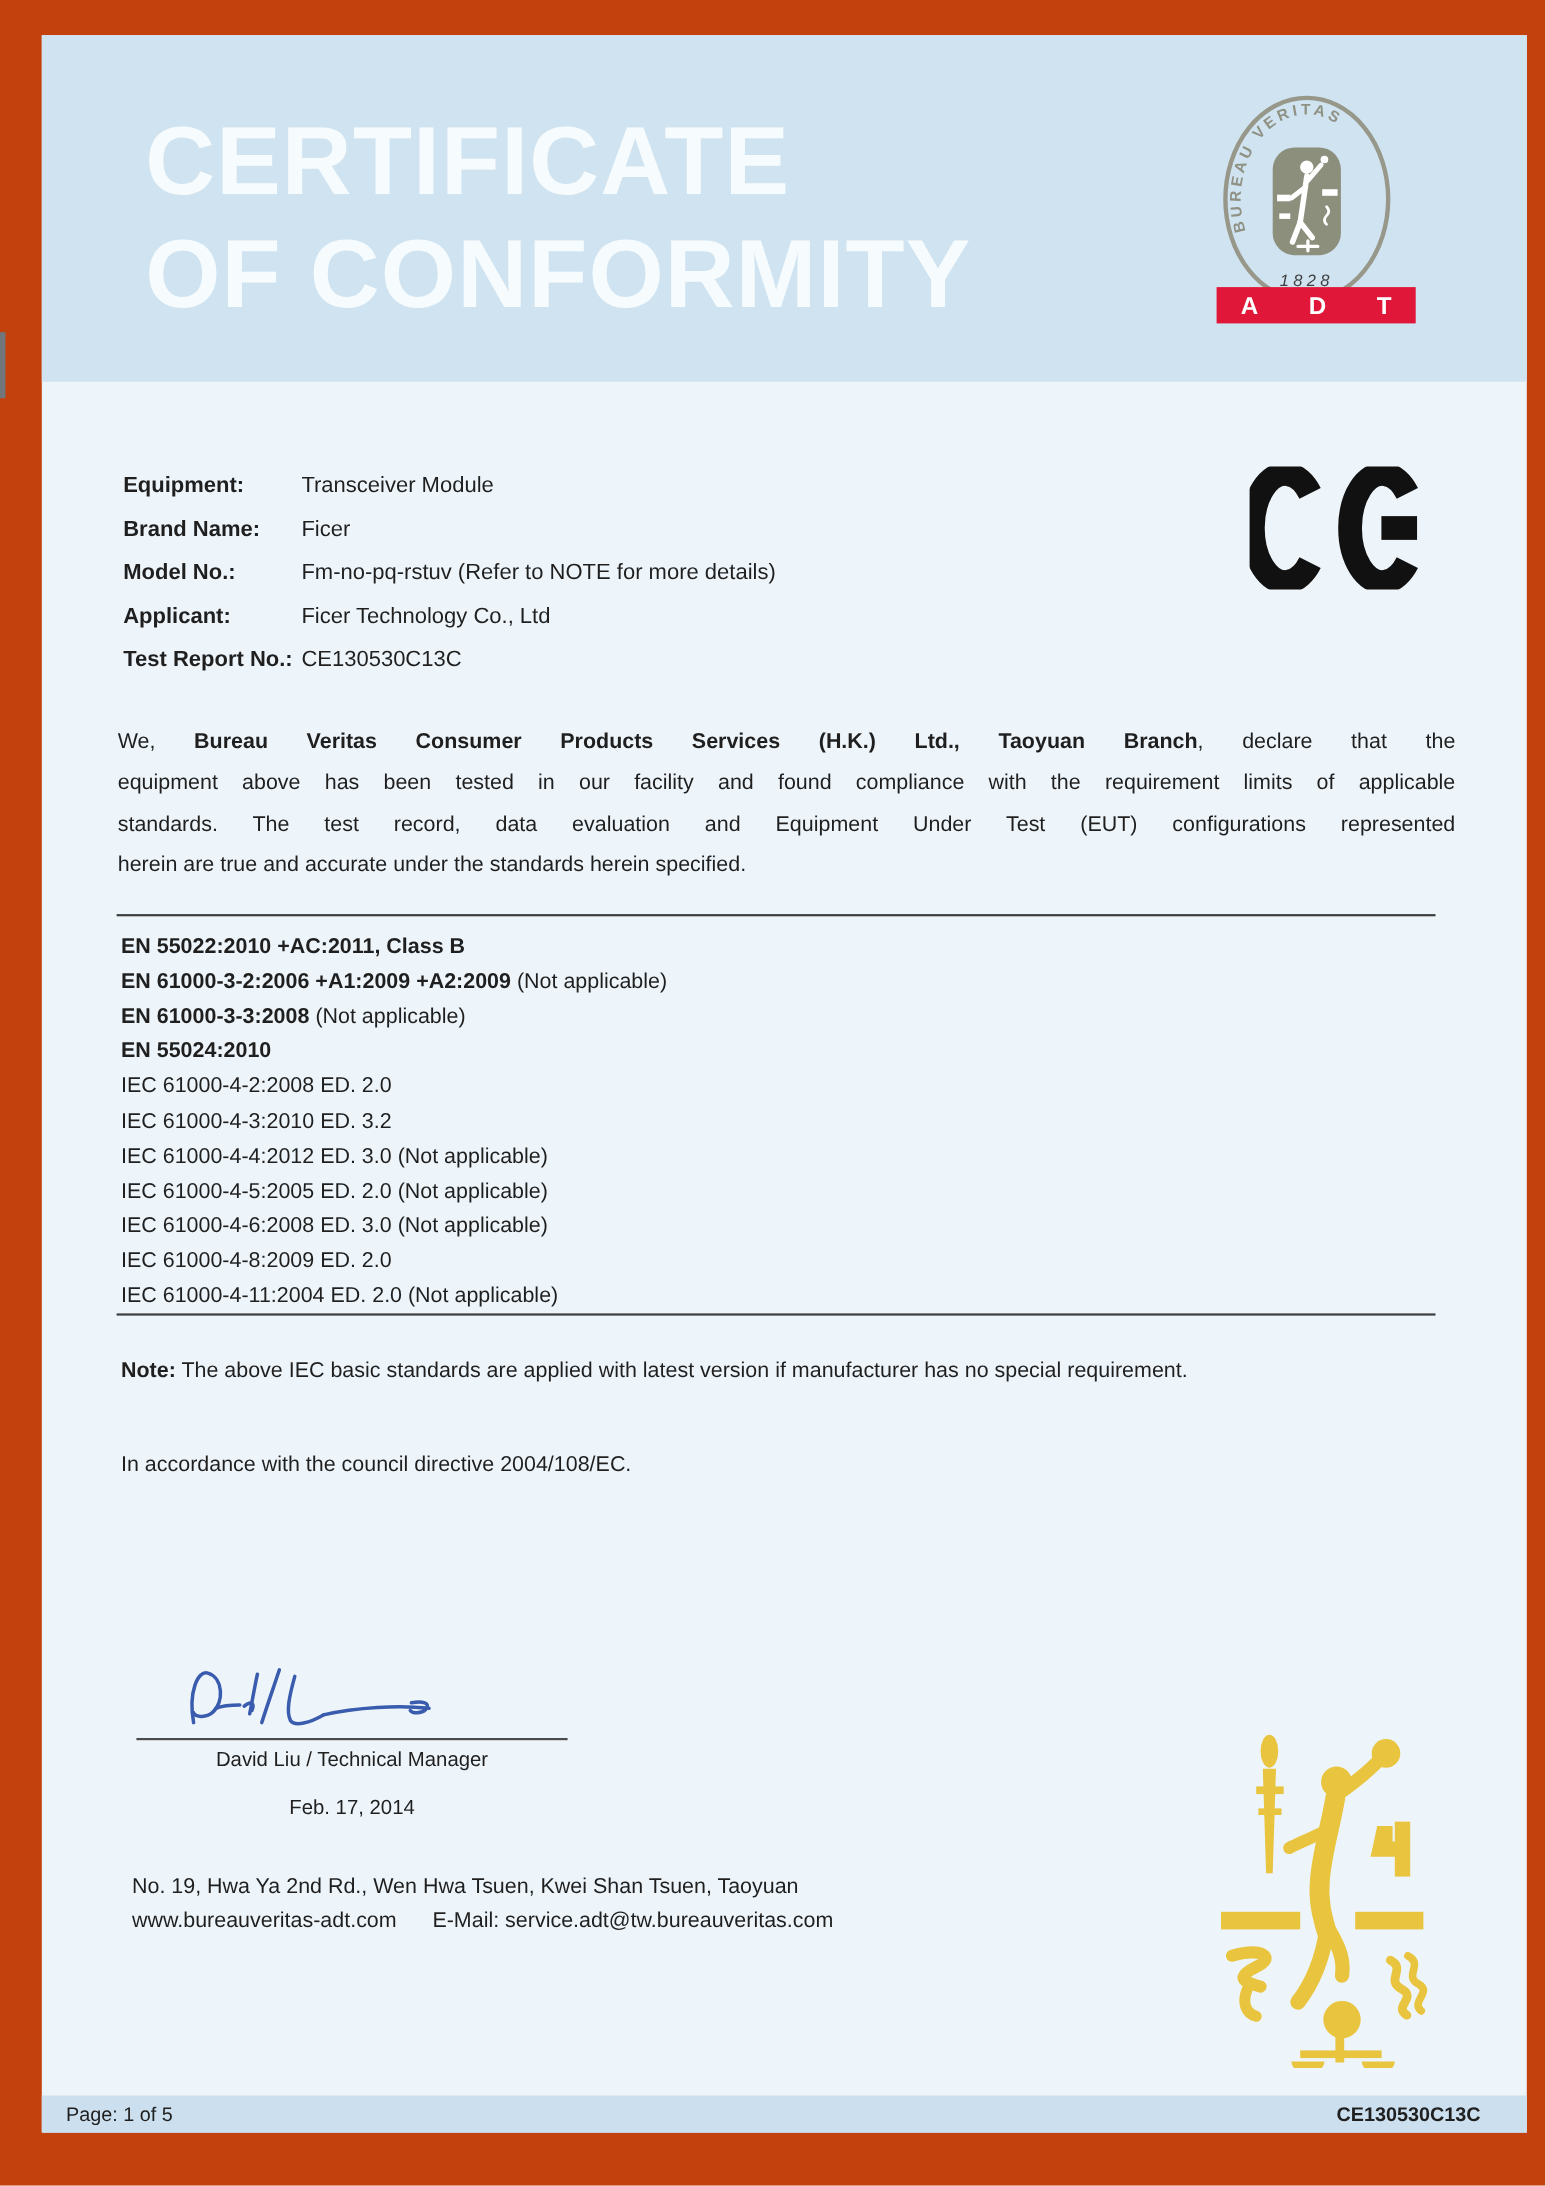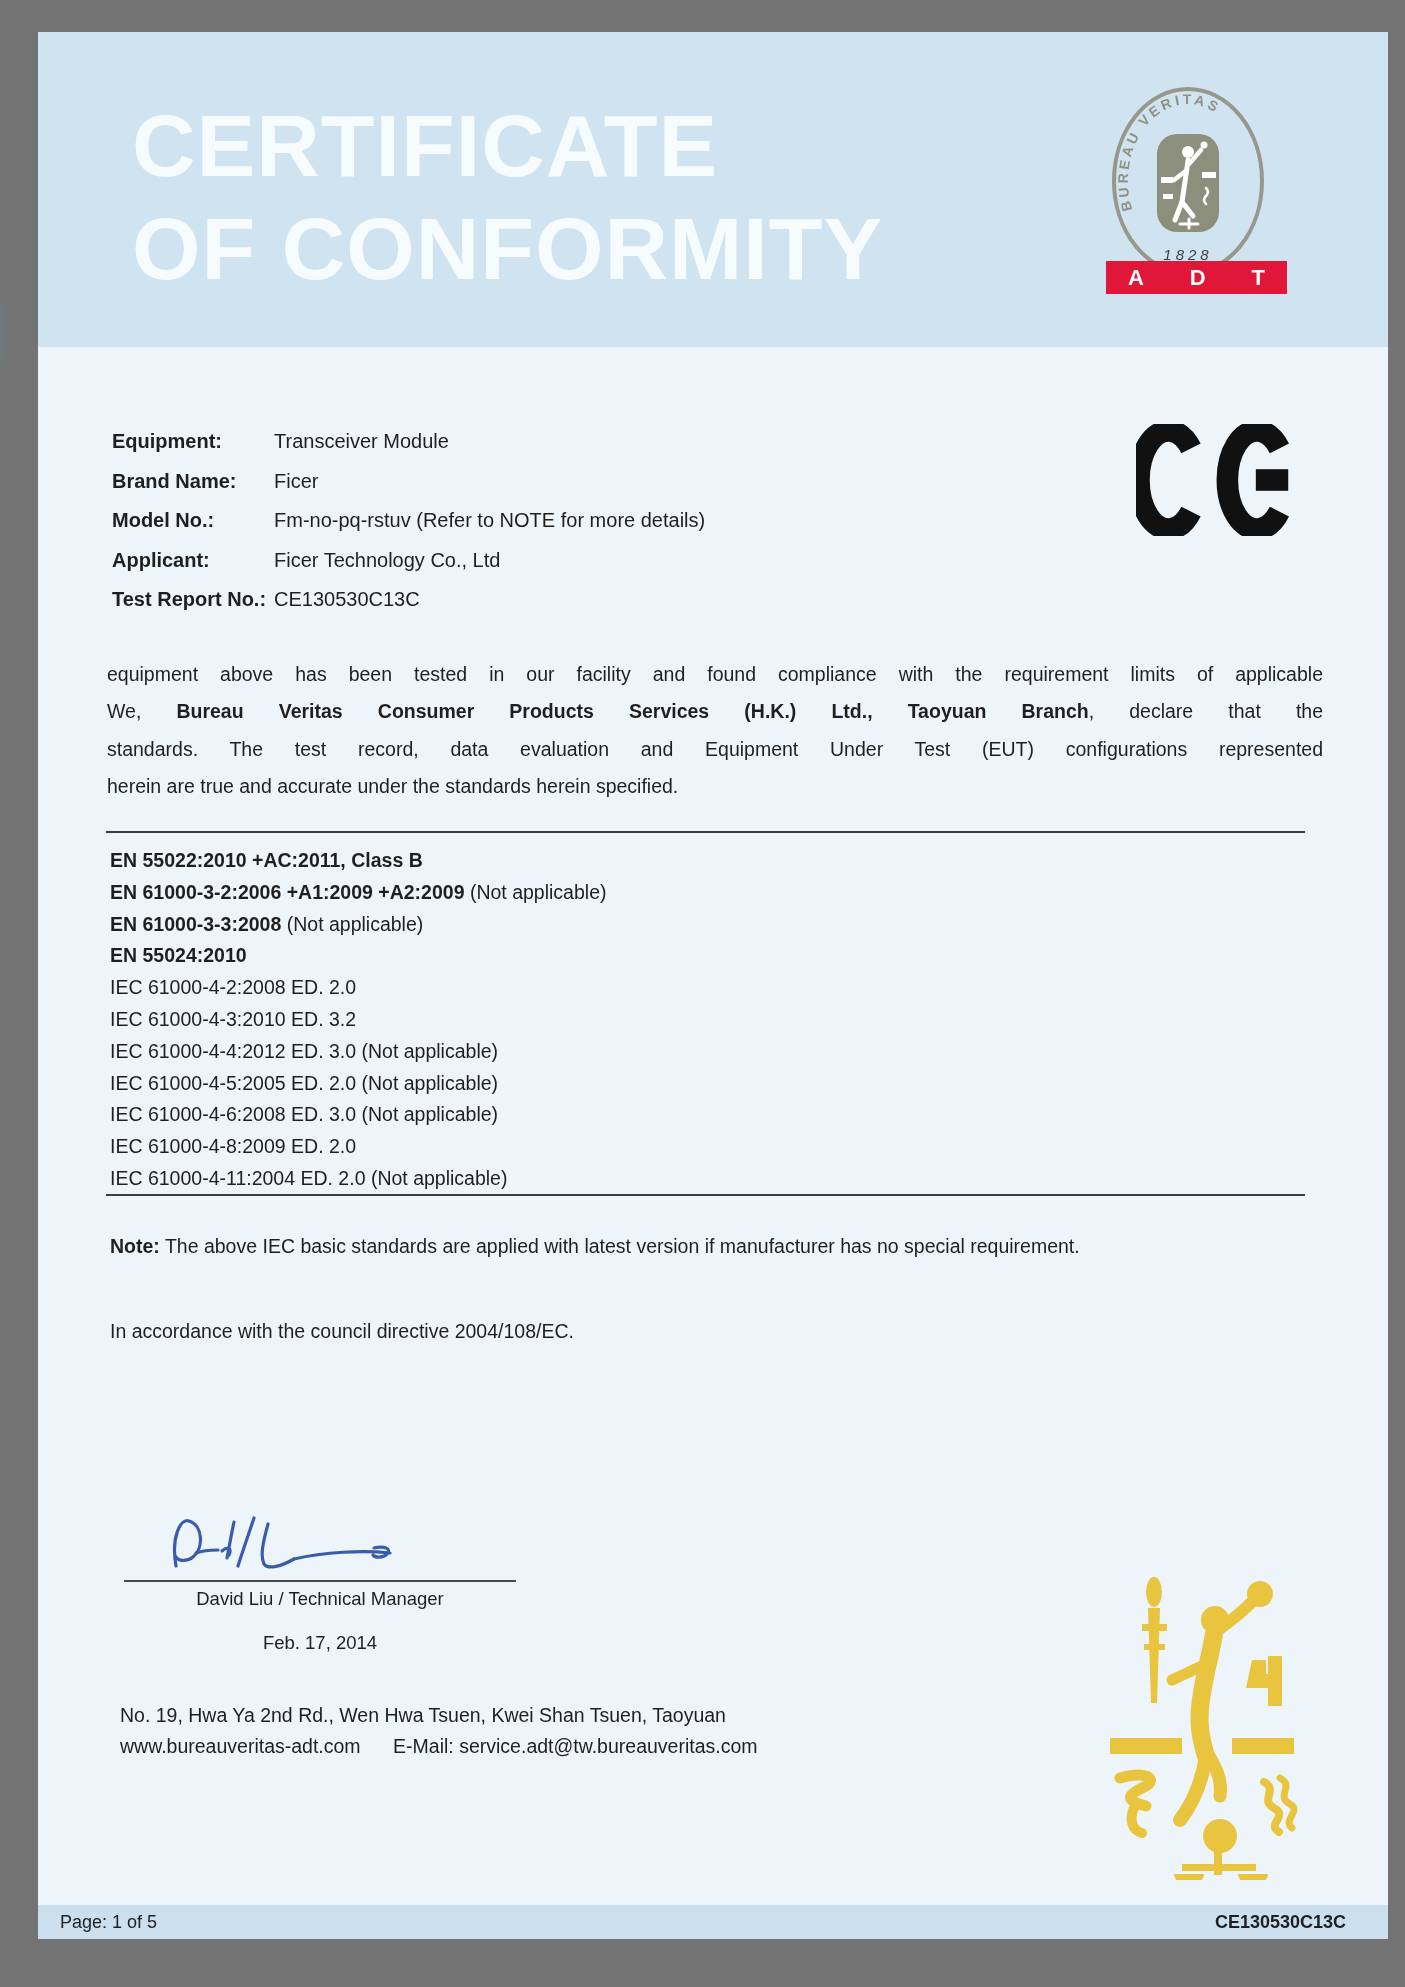--- a/index.html
+++ b/index.html
@@ -1,18 +1,18 @@
 <!DOCTYPE html>
 <html><head>
 <meta charset="utf-8">
 <style>
   html,body { margin:0; padding:0; background:#ffffff; }
   .page {
     position:relative; width:1405px; height:1987px; overflow:hidden;
-    background:#737373; font-family:"Liberation Sans", sans-serif; color:#1f1f1f;
+    background:#c2410c; font-family:"Liberation Sans", sans-serif; color:#1f1f1f;
   }
   .body-tint  { position:absolute; left:38px; top:32px; width:1350px; height:1906px; background:#eef5fa; }
   .header-band{ position:absolute; left:38px; top:32px; width:1350px; height:315px; background:#cfe3f0; }
   .page-title { position:absolute; left:132px; top:94px; font-size:88px; font-weight:bold;
                 line-height:103px; color:rgba(252,254,255,0.88); letter-spacing:1px; white-space:nowrap; }
   .bv-seal    { position:absolute; left:1108px; top:84px; width:160px; height:195px; }
   .adt-banner { position:absolute; left:1106px; top:261px; width:181px; height:33px; background:#e1173a;
                 display:flex; justify-content:space-between; align-items:center; padding:0 22px;
                 box-sizing:border-box; color:#fff; font-weight:bold; font-size:22px; }
   .ce-mark    { position:absolute; left:1136px; top:424px; width:165px; height:112px; }
@@ -122,24 +122,24 @@
       <span class="label">Applicant:</span>
       <span>Ficer Technology Co., Ltd</span>
     </div>
     <div class="row">
       <span class="label">Test Report No.:</span>
       <span>CE130530C13C</span>
     </div>
   </div>
 
   <div class="declaration">
-    <div class="line">equipment above has been tested in our facility and found compliance with the requirement limits of applicable</div>
     <div class="line">
       <span>We, </span><span class="b">Bureau Veritas Consumer Products Services (H.K.) Ltd., Taoyuan Branch</span><span>, declare that the</span>
     </div>
+    <div class="line">equipment above has been tested in our facility and found compliance with the requirement limits of applicable</div>
     <div class="line">standards. The test record, data evaluation and Equipment Under Test (EUT) configurations represented</div>
     <div class="line last">herein are true and accurate under the standards herein specified.</div>
   </div>
 
   <div class="rule hr1"></div>
 
   <div class="standards">
     <div class="std"><span class="b">EN 55022:2010 +AC:2011, Class B</span><span></span></div>
     <div class="std"><span class="b">EN 61000-3-2:2006 +A1:2009 +A2:2009</span><span> (Not applicable)</span></div>
     <div class="std"><span class="b">EN 61000-3-3:2008</span><span> (Not applicable)</span></div>

